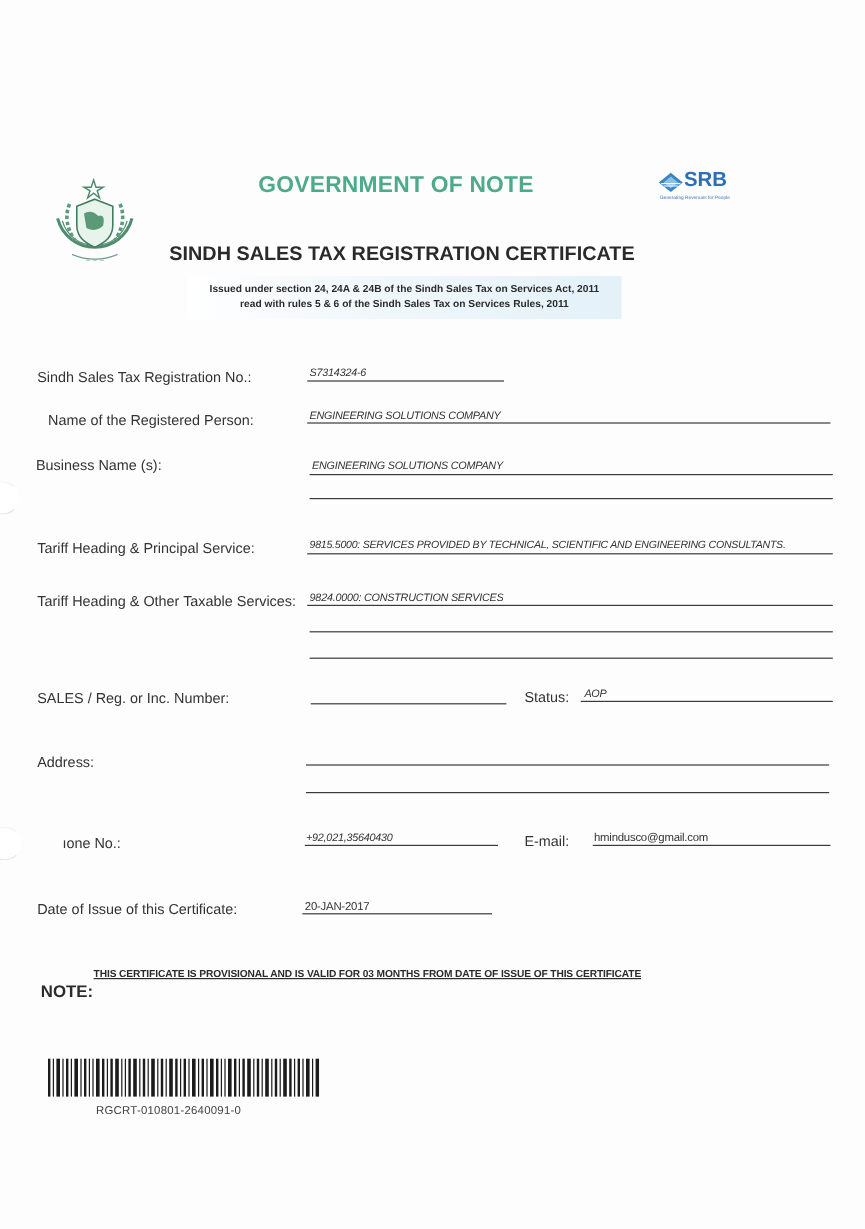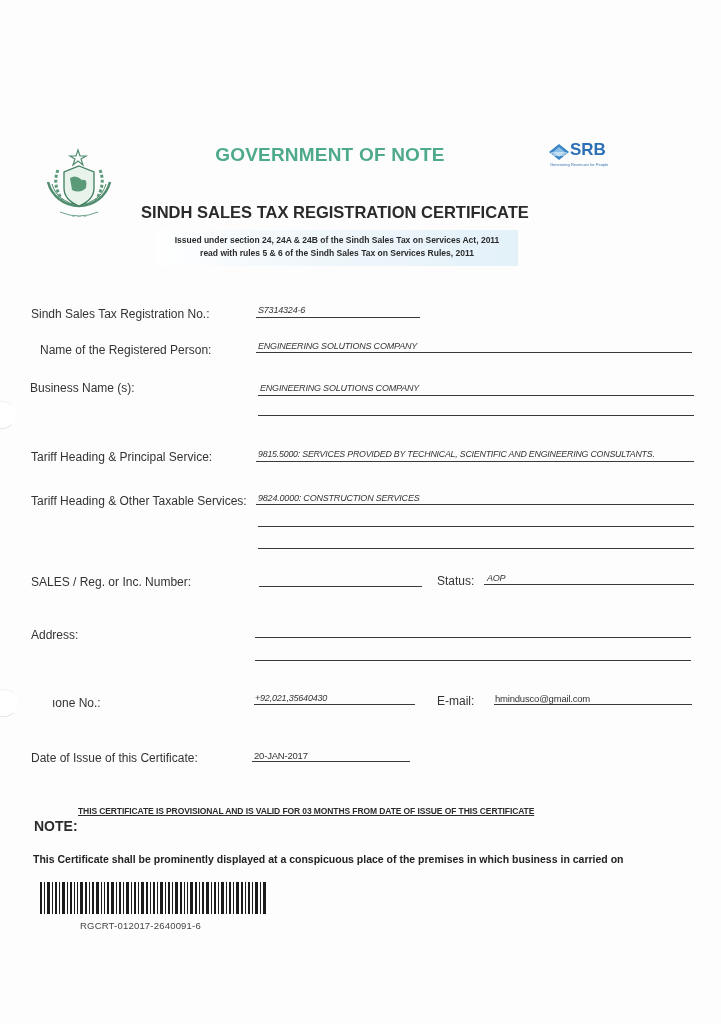--- a/index.html
+++ b/index.html
@@ -122,21 +122,20 @@
   <div class="value" style="left:495px; top:693px; font-style:normal; font-size:9.5px;">hmindusco@gmail.com</div>
   <div class="line" style="left:494px; top:704px; width:198px;"></div>
 
   <div class="label" style="left:31px; top:751px;">Date of Issue of this Certificate:</div>
   <div class="value" style="left:254px; top:750px; font-style:normal; font-size:9.5px;">20-JAN-2017</div>
   <div class="line" style="left:252px; top:761px; width:158px;"></div>
 
   <div class="note-label">NOTE:</div>
   <div class="note-text">THIS CERTIFICATE IS PROVISIONAL AND IS VALID FOR 03 MONTHS FROM DATE OF ISSUE OF THIS CERTIFICATE</div>
 
-  <div class="display-text">This Certificate shall be prominently displayed at a conspicuous place of the premises in which business in carried on</div>
 
   <svg class="barcode" viewBox="0 0 226 32" preserveAspectRatio="none">
     <g fill="#1c1c1c">
       <rect x="0" y="0" width="2" height="32"></rect>
         <rect x="4" y="0" width="1" height="32"></rect>
         <rect x="7" y="0" width="3" height="32"></rect>
       <rect x="12" y="0" width="1" height="32"></rect>
         <rect x="15" y="0" width="2" height="32"></rect>
         <rect x="19" y="0" width="1" height="32"></rect>
       <rect x="22" y="0" width="3" height="32"></rect>
@@ -188,17 +187,17 @@
         <rect x="196" y="0" width="3" height="32"></rect>
         <rect x="201" y="0" width="2" height="32"></rect>
       <rect x="205" y="0" width="1" height="32"></rect>
         <rect x="208" y="0" width="2" height="32"></rect>
         <rect x="212" y="0" width="1" height="32"></rect>
       <rect x="215" y="0" width="3" height="32"></rect>
         <rect x="220" y="0" width="1" height="32"></rect>
         <rect x="223" y="0" width="3" height="32"></rect>
     </g>
   </svg>
-  <div class="barcode-text">RGCRT-012017-2640091-6</div>
+  <div class="barcode-text">RGCRT-010801-2640091-0</div>
 
   <div class="punch" style="left:-12px; top:401px;"></div>
   <div class="punch" style="left:-10px; top:689px;"></div>
 </div>
 
 </body></html>

